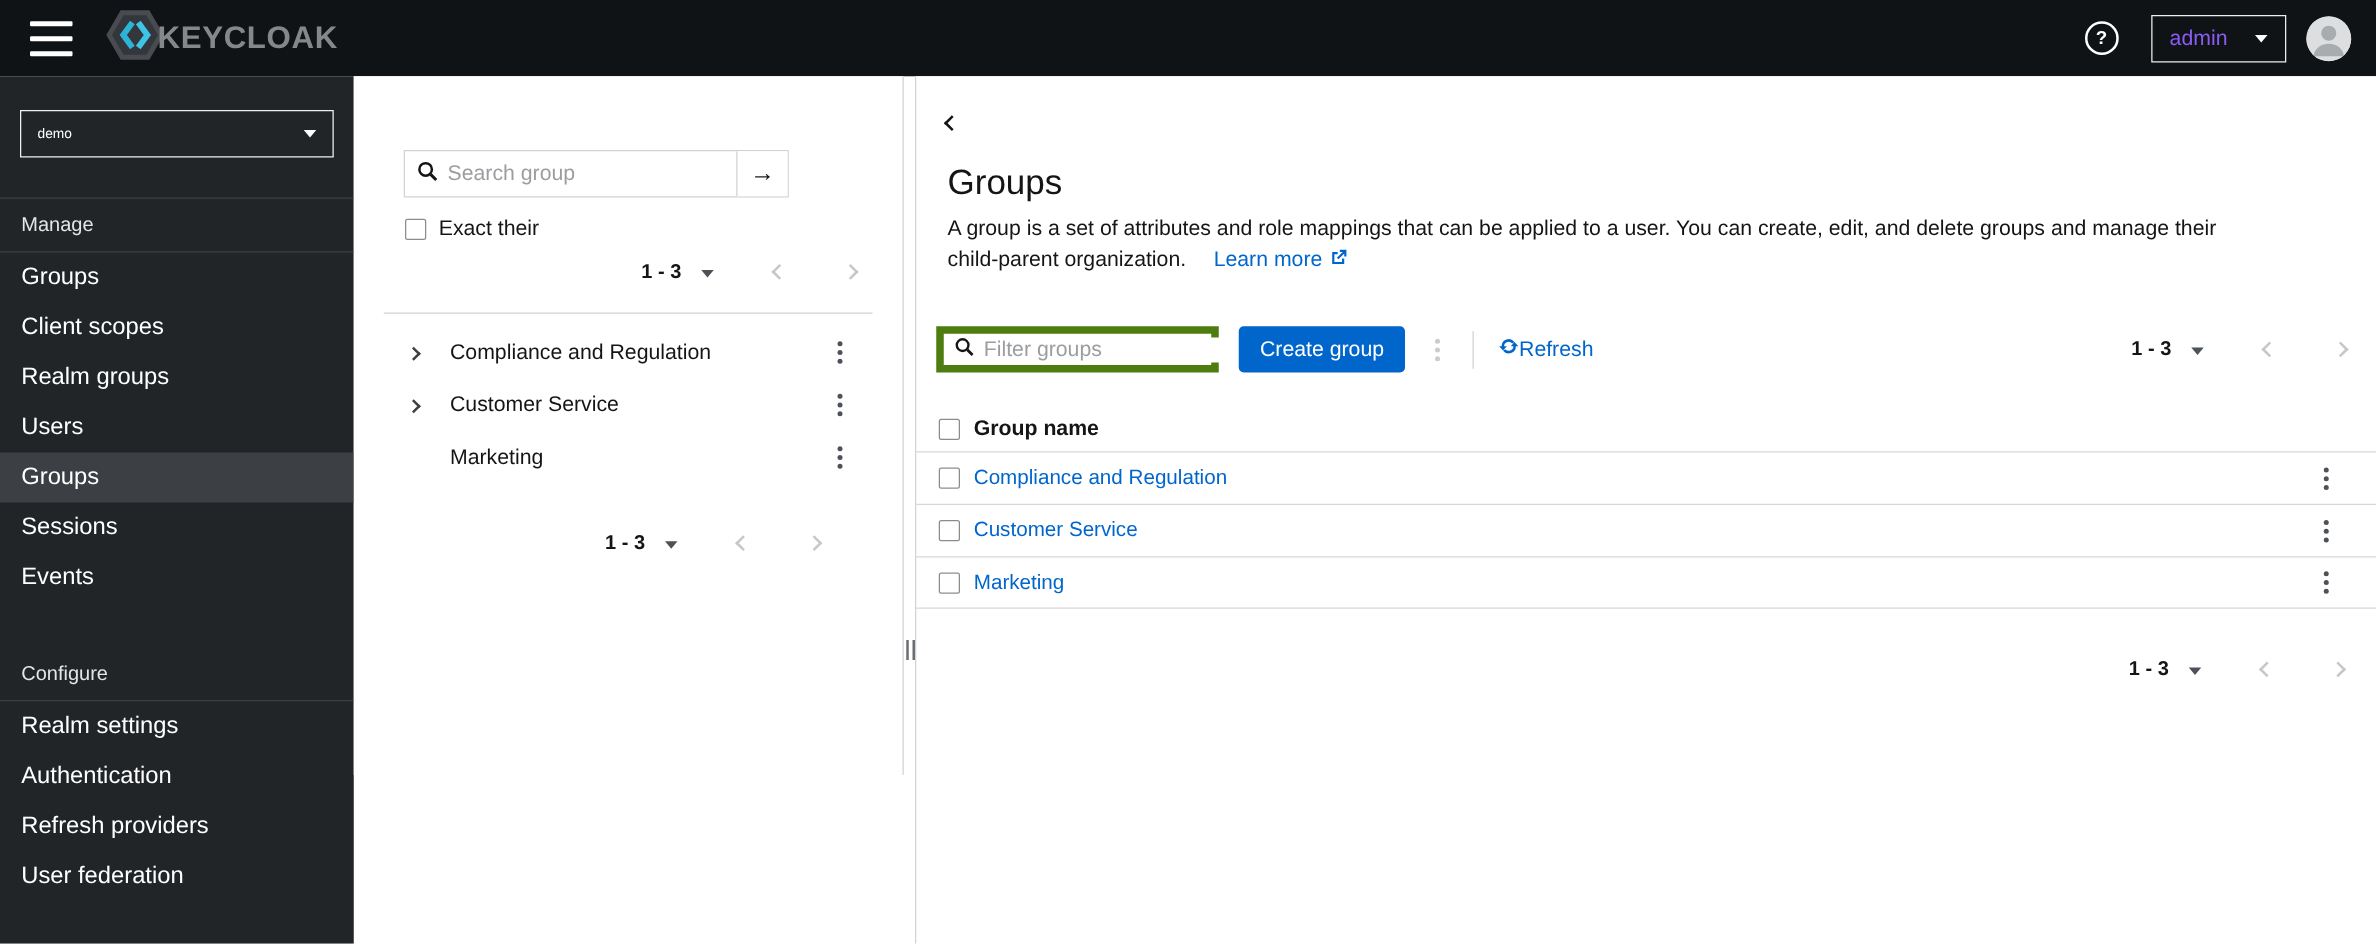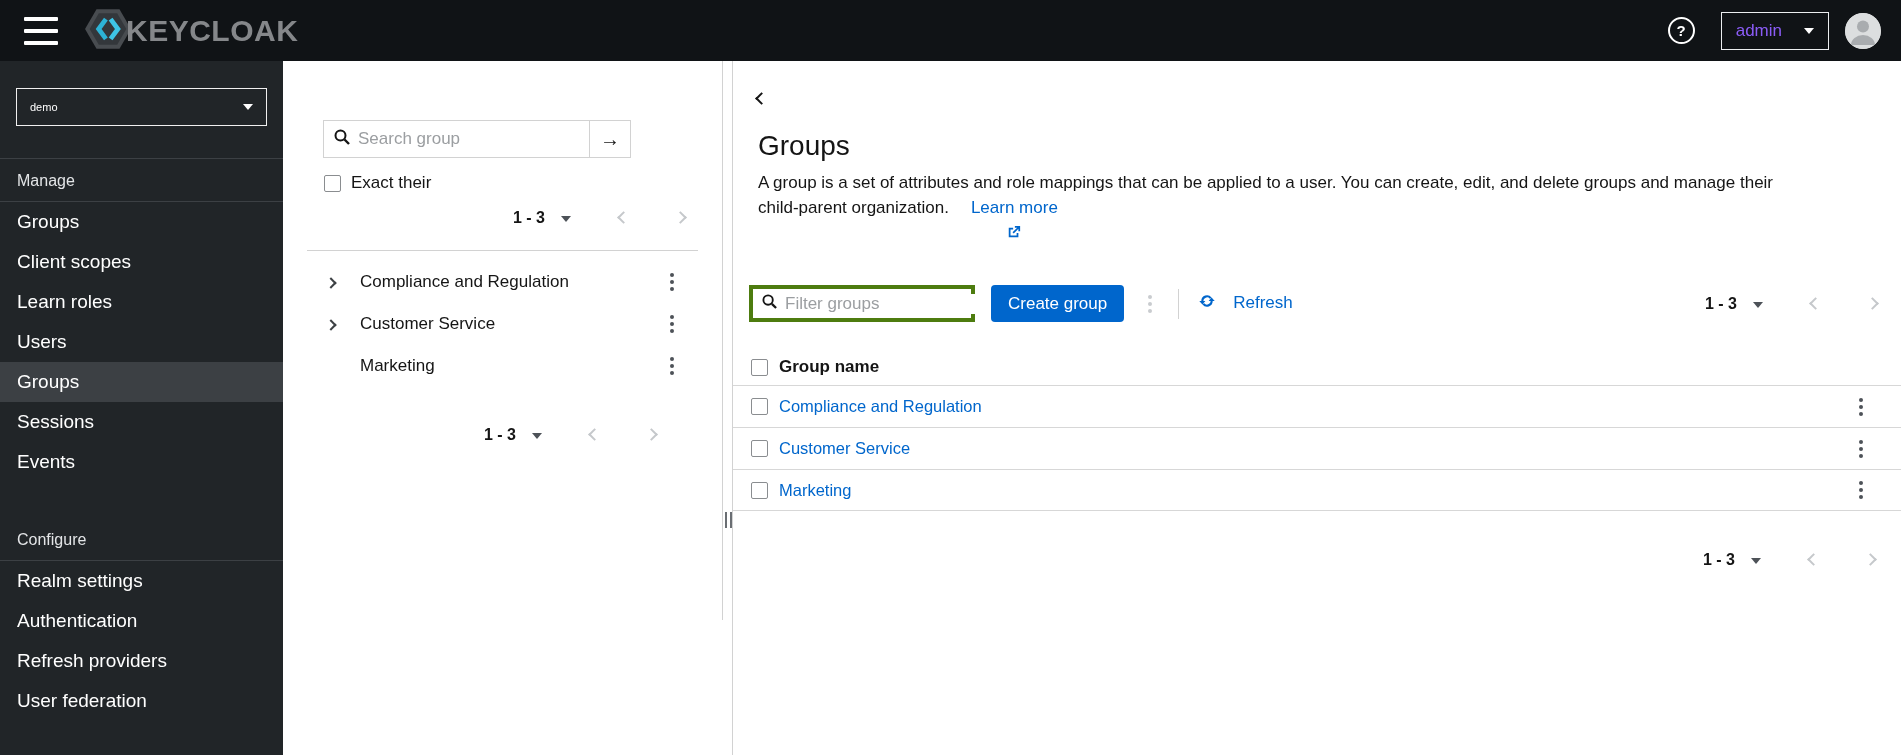--- a/index.html
+++ b/index.html
@@ -10,21 +10,21 @@
   }
   
   .masthead {
     position:absolute; left:0; top:0; width:1901px; height:61px;
     background:#101316; display:flex; align-items:center; padding:0 20px;
   }
   .hamburger { width:34px; height:28px; display:flex; flex-direction:column; justify-content:space-between;
     background:none; border:none; cursor:pointer; margin-left:4px; }
   .hamburger i { display:block; height:4px; background:#fff; border-radius:1px; }
   .brand { display:flex; align-items:center; margin-left:26px; }
-  .brand-text { font-size:30px; font-weight:bold; color:#85878a; letter-spacing:0.5px; margin-left:-6px; }
+  .brand-text { font-size:25px; font-weight:bold; color:#85878a; letter-spacing:0.5px; margin-left:-6px; }
   .masthead-right { margin-left:auto; display:flex; align-items:center; }
   .help-btn { width:27px; height:27px; border-radius:50%; border:2px solid #fff; background:none;
     color:#fff; font-size:15px; font-weight:bold; line-height:1; display:flex; align-items:center; justify-content:center; cursor:pointer; }
   .user-menu { margin-left:26px; height:38px; border:1px solid #eceef0; display:flex; align-items:center;
     padding:0 14px; background:none; color:#8b5cf6; font-size:17px; cursor:pointer; }
   .user-menu .caret { margin-left:22px; border-top-color:#fff; }
   .avatar { margin-left:16px; width:36px; height:36px; border-radius:50%; overflow:hidden; cursor:pointer; background:#dcdedf; border:none; padding:0;}
   
   .sidebar {
     position:absolute; left:0; top:61px; width:283px; height:694px;
@@ -81,34 +81,34 @@
   
   .splitter-grip { position:absolute; left:725px; top:512px; display:flex; gap:3px; cursor:col-resize; background:none; border:none; padding:0; }
   .splitter-grip i { display:block; width:2px; height:16px; background:#6a6e73; }
   
   .main-panel { position:absolute; left:732px; top:61px; width:1169px; height:694px; background:#fff;
     border-left:1px solid #d2d2d2; padding-top:28px; }
   .back-btn { margin-left:22px; background:none; border:none; cursor:pointer; color:#151515; padding:2px; }
   .page-header { padding:0 25px; }
   .page-title { font-size:28px; font-weight:500; color:#151515; margin-top:22px; }
   .page-desc { font-size:17px; line-height:25px; color:#151515; margin-top:8px; }
-  .learn-more { color:#0066cc; text-decoration:none; margin-left:22px; font-size:17px; display:inline-flex; align-items:center; gap:6px; cursor:pointer; background:none; border:none; font-family:inherit;flex-direction:column; }
+  .learn-more { color:#0066cc; text-decoration:none; margin-left:22px; font-size:17px; display:inline-flex; align-items:center; gap:6px; cursor:pointer; background:none; border:none; font-family:inherit; }
   
   .toolbar { display:flex; align-items:center; margin:41px 20px 0 16px; height:37px; }
-  .filter-group { width:226px; height:37px; border:4px solid #4d7c0f; display:flex; align-items:stretch; }
+  .filter-group { width:226px; height:37px; border:6px solid #4d7c0f; display:flex; align-items:stretch; }
   .filter-group .search-box { flex:1; display:flex; align-items:center; padding:0 9px; }
   .filter-group input { border:none; outline:none; flex:1; font-size:17px; font-family:inherit; color:#151515; min-width:0; margin-left:8px; }
   .filter-group input::placeholder { color:#9b9ea1; }
   .filter-group .go-btn { width:28px; border:none; border-left:1px solid #d2d2d2; background:#fff; cursor:pointer;
     font-size:18px; color:#151515; display:flex; align-items:center; justify-content:center; }
   .create-btn { margin-left:16px; height:37px; padding:0 17px; background:#0066cc; color:#fff; border:none;
     border-radius:4px; font-size:17px; font-family:inherit; cursor:pointer; }
   .toolbar .kebab { margin-left:16px; }
   .toolbar-divider { width:1px; height:30px; background:#d2d2d2; margin-left:18px; }
-  .refresh-btn { margin-left:20px; display:inline-flex; gap:18px; background:none; border:none;
+  .refresh-btn { margin-left:20px; display:inline-flex; align-items:center; gap:0; background:none; border:none;
     color:#0066cc; font-size:17px; font-family:inherit; cursor:pointer; }
   .toolbar .pagination { margin-left:auto; }
   .toolbar .pagination .nav-btn { margin-left:40px; }
   
   .groups-table { margin-top:27px; }
   .t-header { display:flex; align-items:center; height:36px; padding:0 30px 0 18px; }
   .t-header .col-label { font-size:17px; font-weight:bold; margin-left:11px; }
   .t-row { display:flex; align-items:center; height:42px; padding:0 30px 0 18px; border-top:1px solid #d7d7d7; }
   .t-row:last-child { border-bottom:1px solid #d7d7d7; }
   .t-row .group-link { font-size:16.5px; color:#0066cc; text-decoration:none; margin-left:11px; cursor:pointer; background:none; border:none; font-family:inherit; }
@@ -155,21 +155,21 @@
 <nav class="sidebar">
   <button class="realm-select">
     <span>demo</span>
     <span class="caret"></span>
   </button>
   <hr class="nav-divider top">
   <div class="nav-section-title">Manage</div>
   <hr class="nav-divider">
   <button class="nav-item">Groups</button>
   <button class="nav-item">Client scopes</button>
-  <button class="nav-item">Learn roles</button>
+  <button class="nav-item">Realm groups</button>
   <button class="nav-item">Users</button>
   <button class="nav-item active">Groups</button>
   <button class="nav-item">Sessions</button>
   <button class="nav-item">Events</button>
   <div class="nav-gap"></div>
   <div class="nav-section-title">Configure</div>
   <hr class="nav-divider">
   <button class="nav-item">Realm settings</button>
   <button class="nav-item">Authentication</button>
   <button class="nav-item">Refresh providers</button>

